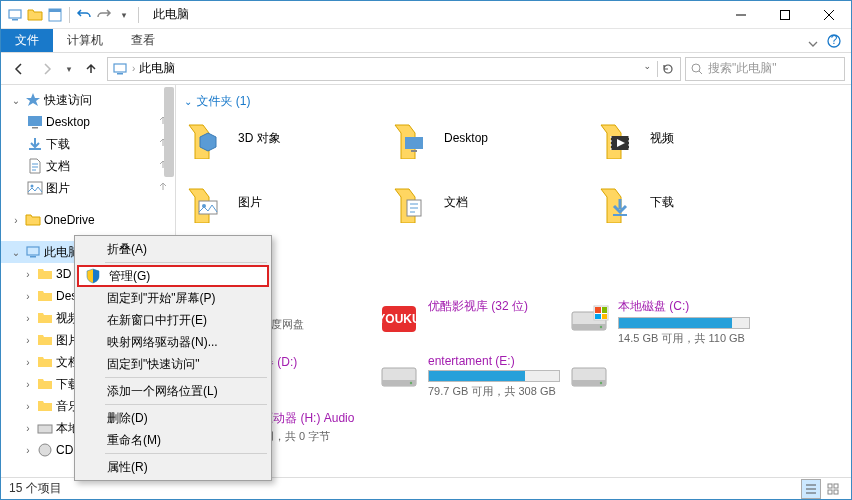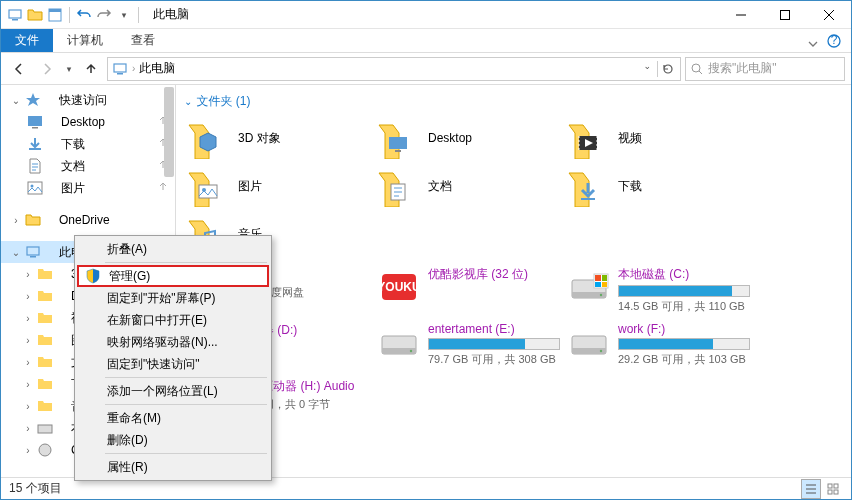--- a/index.html
+++ b/index.html
@@ -22,26 +22,26 @@
 .addr-ic{width:16px;height:16px}
 .addr-t{color:#000}
 .addr-refresh{margin-left:auto;display:flex;gap:2px}
 .search{width:160px;height:24px;border:1px solid #ccc;display:flex;align-items:center;padding:0 4px;gap:4px;color:#999}
 .main{display:flex;height:calc(100% - 28px - 24px - 32px - 22px)}
 .sidebar{width:175px;border-right:1px solid #ddd;overflow-y:auto;padding-top:4px;position:relative}
 .tree-item{display:flex;align-items:center;height:22px;padding-left:8px;gap:2px;cursor:pointer}
 .tree-item.sel{background:#cce8ff}
 .tw{width:14px;height:14px;display:flex;align-items:center;justify-content:center;color:#666;font-size:10px}
 .tree-ic{width:16px;height:16px;flex-shrink:0}
-.tree-lb{margin-left:16px;white-space:nowrap;overflow:hidden}
+.tree-lb{margin-left:1px;white-space:nowrap;overflow:hidden}
 .pin{width:12px;height:12px;margin-left:auto;margin-right:6px;color:#aaa}
 .tree-sp{height:10px}
 .content{flex:1;overflow:auto;padding:4px 8px;position:relative}
 .section-hd{color:#1979ca;padding:4px 0;display:flex;align-items:center;gap:4px}
-.folders{display:flex;flex-wrap:wrap;gap:0}
+.folders{display:flex;flex-wrap:wrap;gap:16px}
 .folder{width:190px;height:48px;display:flex;align-items:center;gap:8px;padding:2px 4px}
 .fic{width:42px;height:42px;flex-shrink:0}
 .flb{color:#000}
 .drives{display:flex;flex-wrap:wrap;gap:0;margin-top:4px}
 .drive{width:190px;height:56px;display:flex;gap:8px;padding:4px}
 .dic{width:42px;height:42px;flex-shrink:0}
 .dinfo{flex:1;display:flex;flex-direction:column;gap:2px}
 .dname{color:#a21caf}
 .dbar{height:12px;border:1px solid #bbb;background:#eee;position:relative}
 .dbar-fill{height:100%;background:#26a0da}
@@ -430,27 +430,20 @@
             </div>
             <div class="dfree">79.7 GB 可用，共 308 GB</div>
           </div>
         </div>
         <div class="drive">
           <svg class="dic" viewBox="0 0 42 42">
             <rect x="4" y="14" width="34" height="18" rx="2" fill="#e0e0e0" stroke="#aaa"></rect>
             <rect x="4" y="26" width="34" height="6" fill="#bbb"></rect>
             <circle cx="33" cy="29" r="1.2" fill="#6a6"></circle>
           </svg>
-          <div class="dinfo">
-            <div class="dname">work (F:)</div>
-            <div class="dbar">
-              <div class="dbar-fill" style="width:72%"></div>
-            </div>
-            <div class="dfree">29.2 GB 可用，共 103 GB</div>
-          </div>
         </div>
         <div class="drive">
           <svg class="dic" viewBox="0 0 42 42">
             <rect x="4" y="14" width="34" height="18" rx="2" fill="#e0e0e0" stroke="#aaa"></rect>
             <circle cx="30" cy="18" r="8" fill="#eee" stroke="#aaa"></circle>
             <circle cx="30" cy="18" r="2" fill="#fff" stroke="#aaa"></circle>
           </svg>
           <div class="dinfo">
             <div class="dname">RW 驱动器 (H:) Audio</div>
             <div class="dfree">节 可用，共 0 字节</div>
@@ -489,17 +482,17 @@
       </svg>
       <span>管理(G)</span>
     </div>
   <div class="ctx-item">固定到"开始"屏幕(P)</div>
   <div class="ctx-item">在新窗口中打开(E)</div>
   <div class="ctx-item">映射网络驱动器(N)...</div>
   <div class="ctx-item">固定到"快速访问"</div>
   <div class="ctx-sep"></div>
   <div class="ctx-item">添加一个网络位置(L)</div>
   <div class="ctx-sep"></div>
+  <div class="ctx-item">删除(D)</div>
   <div class="ctx-item">重命名(M)</div>
-  <div class="ctx-item">删除(D)</div>
   <div class="ctx-sep"></div>
   <div class="ctx-item">属性(R)</div>
 </div>
 
 </body></html>

